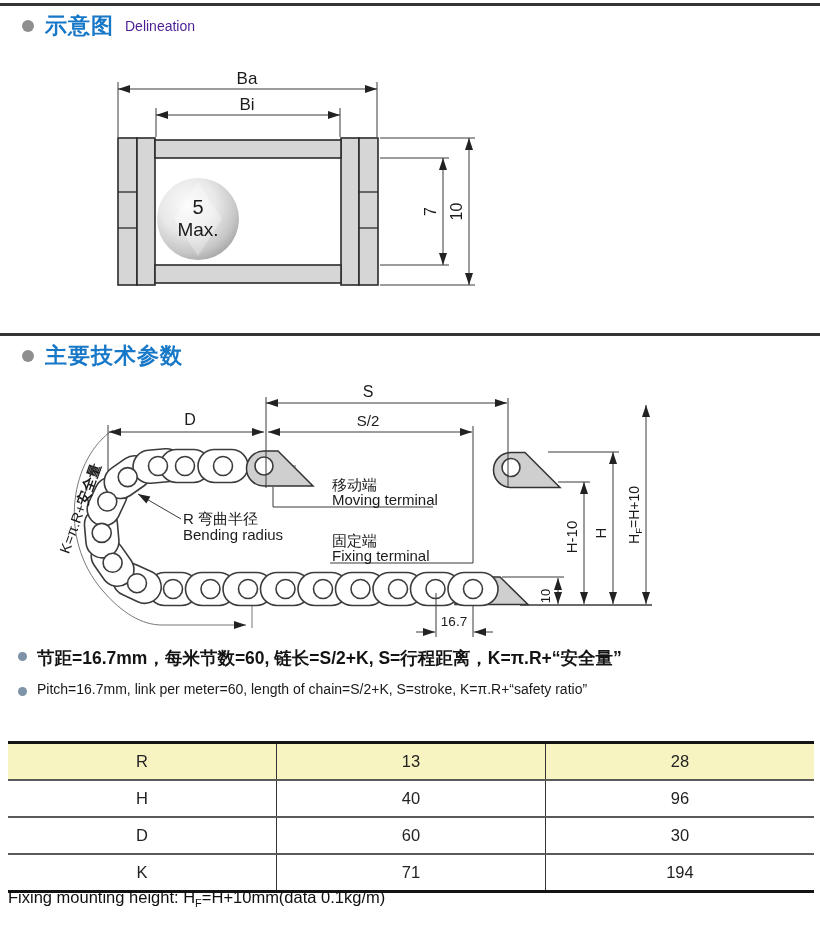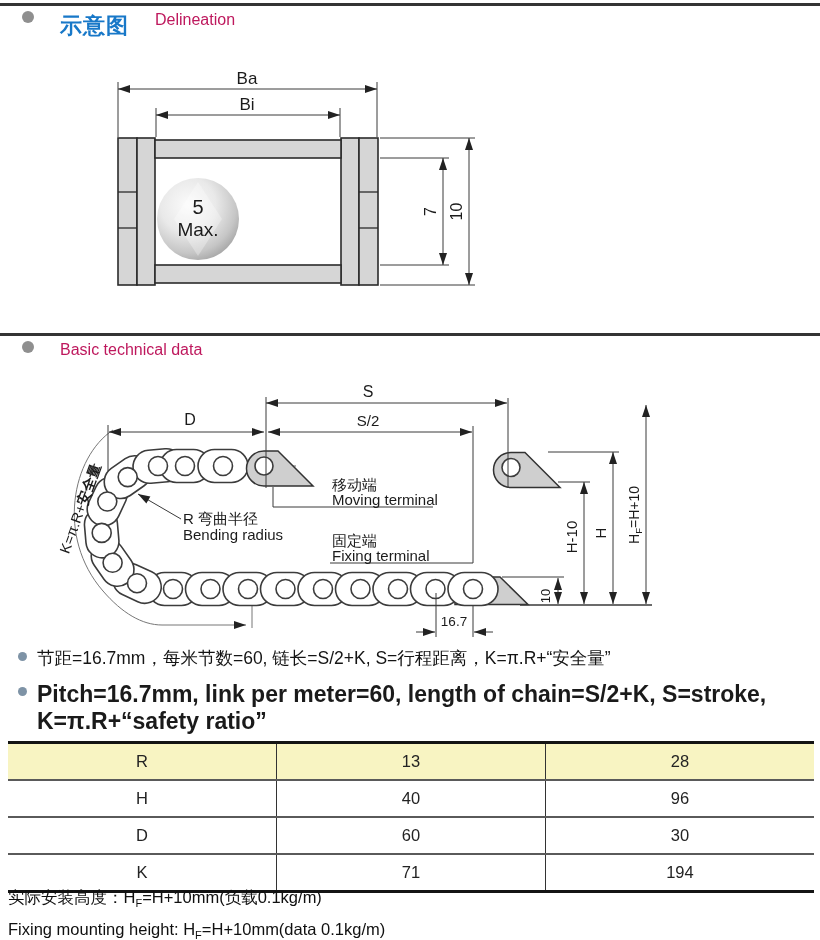--- a/index.html
+++ b/index.html
@@ -2,28 +2,28 @@
 <html><head>
 <meta charset="utf-8">
 <style>
   html,body{margin:0;padding:0;}
   body{
     width:820px;height:940px;position:relative;background:#ffffff;
     font-family:"Liberation Sans","DejaVu Sans",sans-serif;
     overflow:hidden;color:#1b1b1b;
   }
   .rule{position:absolute;left:0;width:820px;border-top:3px solid #343434;}
-  .section-header{position:absolute;display:flex;align-items:flex-start;gap:26px;}
+  .section-header{position:absolute;display:flex;align-items:center;gap:11px;}
   .section-header .bullet{width:12px;height:12px;border-radius:50%;background:#8f8f8f;flex:0 0 auto;}
   .section-header .zh{font-size:22px;font-weight:bold;color:#1878c8;letter-spacing:1px;}
-  .section-header .en{font-size:16px;color:#be185d;}
+  .section-header .en{font-size:14px;color:#4c1d95;}
   .note-line{position:absolute;left:18px;display:flex;align-items:flex-start;gap:10px;}
   .note-line .dot{width:9px;height:9px;border-radius:50%;background:#7e93a6;margin-top:6px;flex:0 0 auto;}
-  .note-zh{font-size:17.5px;color:#141414;font-weight:400;}
-  .note-en{font-size:23px;color:#1a1a1a;font-weight:bold;}
+  .note-zh{font-size:17.5px;color:#141414;font-weight:700;}
+  .note-en{font-size:14px;color:#1a1a1a;}
   .spec-table{position:absolute;left:8px;top:741px;width:806px;border-top:3px solid #141414;border-bottom:3px solid #141414;border-collapse:collapse;table-layout:fixed;}
   .spec-table td{height:33px;text-align:center;vertical-align:middle;font-size:16.5px;color:#232323;border-top:2px solid #5a5a5a;}
   .spec-table tr:first-child td{border-top:none;background:#f8f4c2;}
   .spec-table td:nth-child(1),.spec-table td:nth-child(2){border-right:1.5px solid #333;}
   .footer{position:absolute;left:8px;top:884px;font-size:16.5px;color:#101010;line-height:26px;}
   .footer sub{font-size:11px;}
   svg{position:absolute;overflow:visible;}
   svg text{fill:#1b1b1b;}
 </style>
 </head>
@@ -90,21 +90,21 @@
   </g>
   <text x="142" y="26" font-size="17" text-anchor="middle">Ba</text>
   <text x="142" y="52" font-size="17" text-anchor="middle">Bi</text>
   <text transform="translate(331,153.5) rotate(-90)" font-size="16" text-anchor="middle">7</text>
   <text transform="translate(357,153.5) rotate(-90)" font-size="16" text-anchor="middle">10</text>
 </svg>
 
 <div class="rule" style="top:333px"></div>
 <div class="section-header" style="left:22px;top:341px">
   <span class="bullet"></span>
-  <span class="en">Basic technical data</span>
+  <span class="zh">主要技术参数</span>
 </div>
 
 <svg width="660" height="260" viewBox="0 0 660 260" style="left:50px;top:385px">
   <defs>
     <marker id="m2e" markerWidth="13" markerHeight="9" refX="12.5" refY="4.5" orient="auto" markerUnits="userSpaceOnUse">
       <path d="M0.5,0.5 L12.5,4.5 L0.5,8.5 Z" fill="#222"></path>
     </marker>
     <marker id="m2s" markerWidth="13" markerHeight="9" refX="12.5" refY="4.5" orient="auto-start-reverse" markerUnits="userSpaceOnUse">
       <path d="M0.5,0.5 L12.5,4.5 L0.5,8.5 Z" fill="#222"></path>
     </marker>
@@ -235,15 +235,14 @@
   </tr>
   <tr>
     <td>K</td>
     <td>71</td>
     <td>194</td>
   </tr>
 </tbody>
   </table>
 
 <div class="footer">
-  <div><span>实际安装高度：H</span><sub>F</sub><span>=H+10mm(负载0.1kg/m)</span></div>
   <div><span>Fixing mounting height: H</span><sub>F</sub><span>=H+10mm(data 0.1kg/m)</span></div>
 </div>
 
 </body></html>

